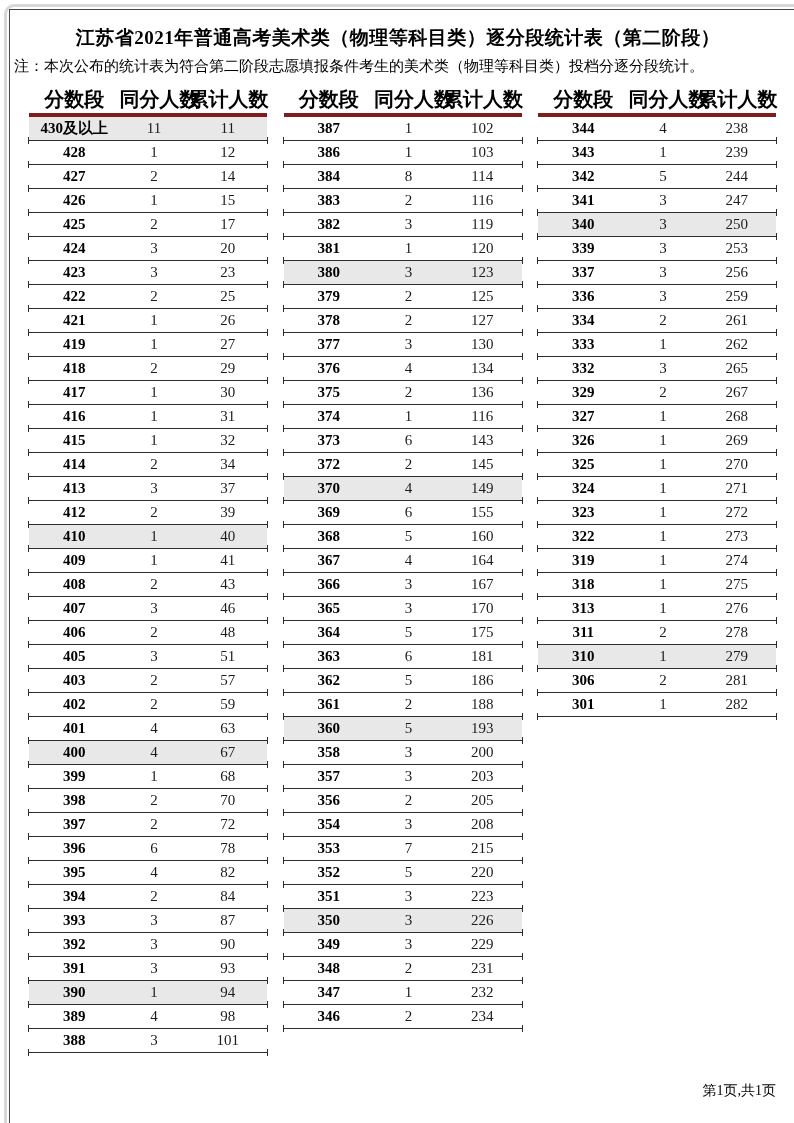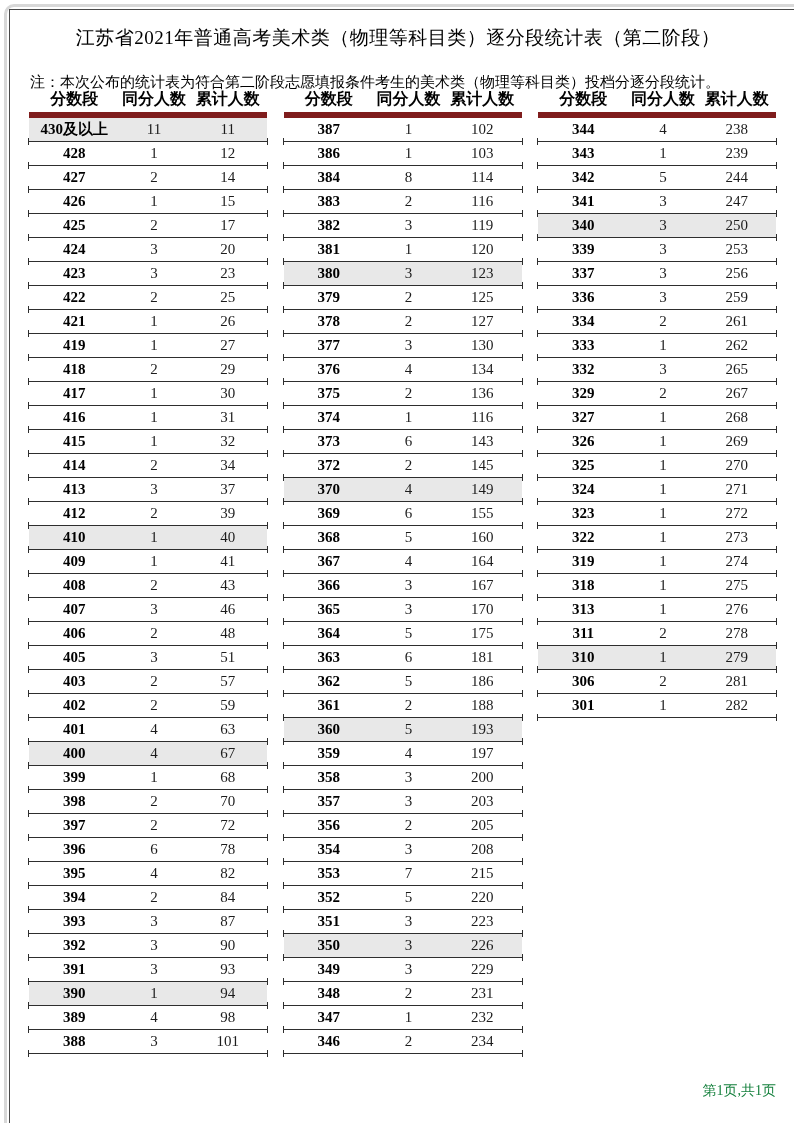--- a/index.html
+++ b/index.html
@@ -11,53 +11,53 @@
   .frame-light{
     position:absolute;top:4px;left:4px;right:0;bottom:0;pointer-events:none;
     border-top:3px solid #d8d8d8;border-left:3px solid #d8d8d8;border-top-left-radius:10px;
   }
   .frame-dark{
     position:absolute;top:9px;left:9px;right:0;bottom:0;pointer-events:none;
     border-top:1px solid #4a4a4a;border-left:1px solid #4a4a4a;
   }
   .title{
     position:absolute;top:25px;left:20px;right:18px;margin:0;
-    text-align:center;font-size:19px;font-weight:normal;letter-spacing:.5px;white-space:nowrap;
+    text-align:center;font-size:19px;font-weight:bold;letter-spacing:.5px;white-space:nowrap;
   }
   .note{
-    position:absolute;top:57px;left:14px;right:8px;margin:16px;
+    position:absolute;top:57px;left:14px;right:8px;margin:0;
     font-size:15px;white-space:nowrap;
   }
   .tables{
     position:absolute;top:86px;left:29px;width:747px;
     display:flex;justify-content:space-between;align-items:flex-start;
   }
   table{border-collapse:collapse;width:238px;table-layout:fixed;}
   th{
-    font-size:16px;font-weight:bold;height:26px;padding:0;margin:0;
-    text-align:center;vertical-align:middle;border-bottom:6px solid #7f1d1d;white-space:nowrap;
+    font-size:20px;font-weight:bold;height:26px;padding:0;margin:0;
+    text-align:center;vertical-align:middle;border-bottom:4px solid #7f1d1d;white-space:nowrap;
   }
   th:nth-child(1),td:nth-child(1){width:38%;}
   th:nth-child(2),td:nth-child(2){width:29%;}
   th:nth-child(3),td:nth-child(3){width:33%;}
   td{
     height:23px;padding:0;text-align:center;vertical-align:middle;
     border-bottom:1px solid #2e2e2e;font-size:15px;color:#1c1c1c;position:relative;
   }
   td.score{font-weight:bold;color:#000;}
   tr.hl td{background:var(--hl,#e8e8e8);font-family:Liberation Serif, serif;}
   
   td:first-child::before{
     content:"";position:absolute;left:-1px;bottom:-4px;width:1px;height:7px;background:#2e2e2e;
   }
   td:last-child::after{
     content:"";position:absolute;right:-1px;bottom:-4px;width:1px;height:7px;background:#2e2e2e;
   }
   .footer{
-    position:absolute;top:1082px;right:18px;font-size:14px;color:#15803d;white-space:nowrap;
+    position:absolute;top:1082px;right:18px;font-size:14px;color:#000000;white-space:nowrap;
   }
 </style>
 </head>
 <body>
 
 <div class="frame-light"></div>
 <div class="frame-dark"></div>
 
 <h1 class="title">江苏省2021年普通高考美术类（物理等科目类）逐分段统计表（第二阶段）</h1>
 <p class="note">注：本次公布的统计表为符合第二阶段志愿填报条件考生的美术类（物理等科目类）投档分逐分段统计。</p>
@@ -402,25 +402,20 @@
           <td class="score">361</td>
           <td class="count">2</td>
           <td class="cum">188</td>
         </tr>
         <tr class="hl">
           <td class="score">360</td>
           <td class="count">5</td>
           <td class="cum">193</td>
         </tr>
         <tr>
-          <td class="score">359</td>
-          <td class="count">4</td>
-          <td class="cum">197</td>
-        </tr>
-        <tr>
           <td class="score">358</td>
           <td class="count">3</td>
           <td class="cum">200</td>
         </tr>
         <tr>
           <td class="score">357</td>
           <td class="count">3</td>
           <td class="cum">203</td>
         </tr>
         <tr>

